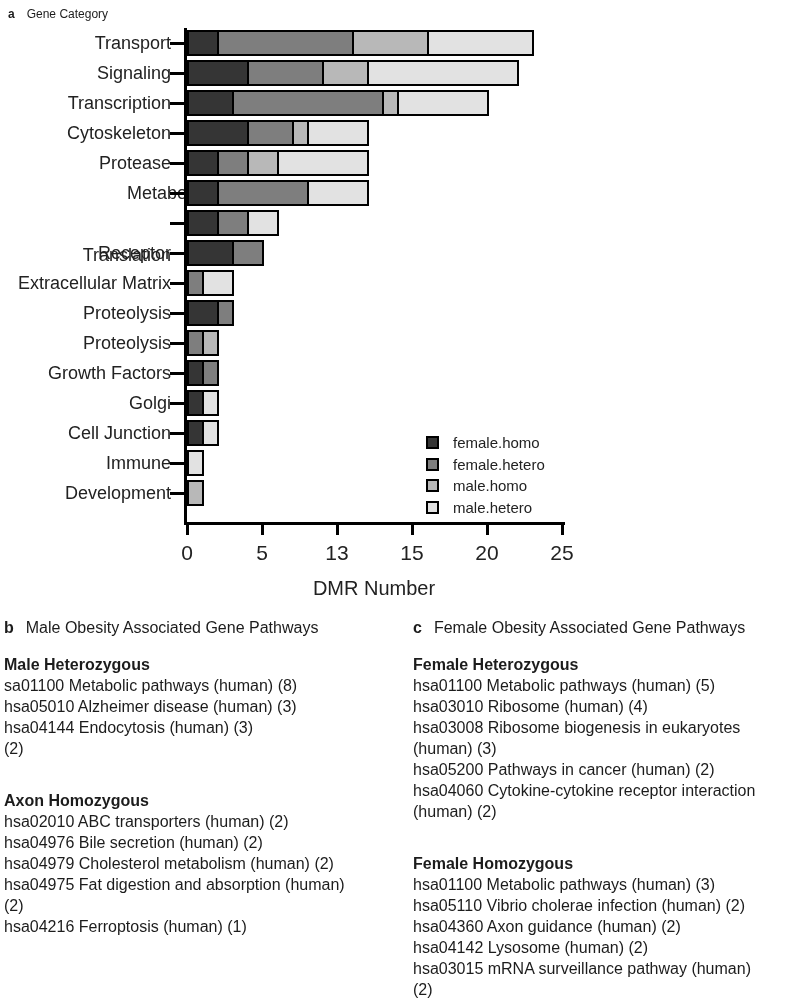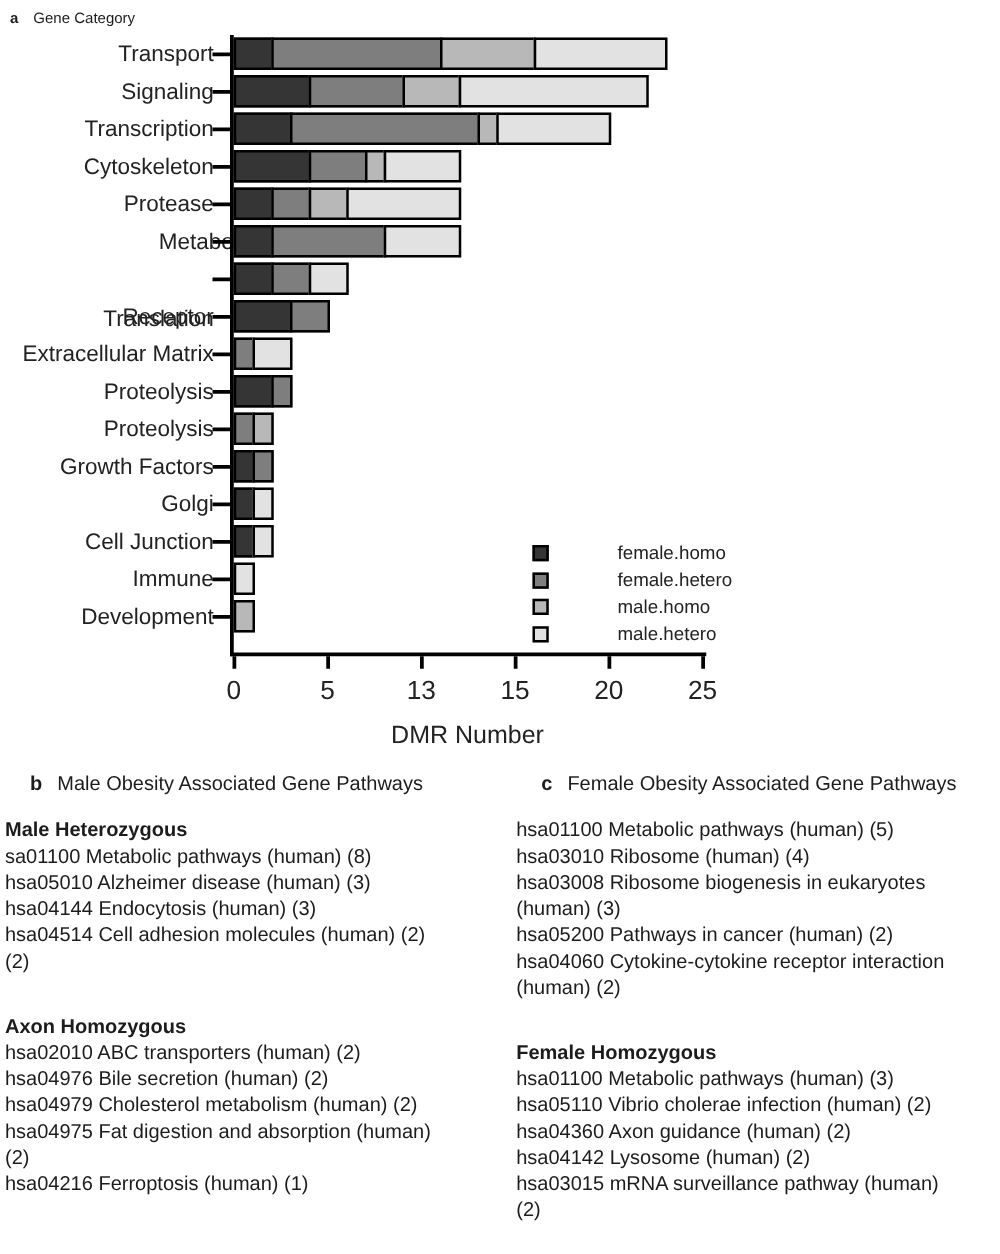--- a/index.html
+++ b/index.html
@@ -20,28 +20,28 @@
   .bar-seg{
     box-sizing:border-box;border:2px solid #000;height:26px;
   }
   .axis-line{background:#000;}
   .xtick{background:#000;width:3px;height:10px;}
   .xtick-label{
     width:60px;text-align:center;font-size:21px;line-height:24px;color:#222;
   }
   #xaxis-title{left:274px;top:577px;width:200px;text-align:center;font-size:20px;color:#222;}
   
-  .legend-item{display:flex;align-items:center;height:21.5px;gap:41px;}
+  .legend-item{display:flex;align-items:center;height:21.5px;}
   .legend-swatch{
     width:13px;height:13px;box-sizing:border-box;border:2px solid #000;flex:0 0 13px;
   }
   .legend-label{margin-left:14px;font-size:15px;white-space:nowrap;color:#222;}
   
   .pw-panel{font-size:16px;line-height:21px;}
-  .pw-title{white-space:nowrap;margin-left:20px;}
+  .pw-title{white-space:nowrap;}
   .pw-section{margin-top:31px;}
   .pw-section:first-of-type{margin-top:16px;}
   .pw-heading{font-weight:bold;white-space:nowrap;}
   .pw-line{white-space:nowrap;}
 </style>
 </head>
 <body>
 
 <div class="abs" id="panel-a-title">
   <span class="panel-letter">a</span><span>Gene Category</span>
@@ -200,23 +200,20 @@
         <div class="pw-item">
           <div class="pw-line">sa01100 Metabolic pathways (human) (8)</div>
         </div>
         <div class="pw-item">
           <div class="pw-line">hsa05010 Alzheimer disease (human) (3)</div>
         </div>
         <div class="pw-item">
           <div class="pw-line">hsa04144 Endocytosis (human) (3)</div>
         </div>
         <div class="pw-item">
-          <div class="pw-line">hsa04514 Cell adhesion molecules (human) (2)</div>
-        </div>
-        <div class="pw-item">
           <div class="pw-line">(2)</div>
         </div>
       </div>
       <div class="pw-section">
         <div class="pw-heading">Axon Homozygous</div>
         <div class="pw-item">
           <div class="pw-line">hsa02010 ABC transporters (human) (2)</div>
         </div>
         <div class="pw-item">
           <div class="pw-line">hsa04976 Bile secretion (human) (2)</div>
@@ -234,20 +231,21 @@
       </div>
     </div>
 </div>
 
 <div class="abs pw-panel" style="left:413px;top:617px;width:385px;">
   <div class="pw-title">
     <span class="panel-letter">c</span><span>Female Obesity Associated Gene Pathways</span>
   </div>
   <div>
       <div class="pw-section">
+        <div class="pw-heading">Female Heterozygous</div>
         <div class="pw-item">
           <div class="pw-line">hsa01100 Metabolic pathways (human) (5)</div>
         </div>
         <div class="pw-item">
           <div class="pw-line">hsa03010 Ribosome (human) (4)</div>
         </div>
         <div class="pw-item">
           <div class="pw-line">hsa03008 Ribosome biogenesis in eukaryotes</div>
           <div class="pw-line">(human) (3)</div>
         </div>

